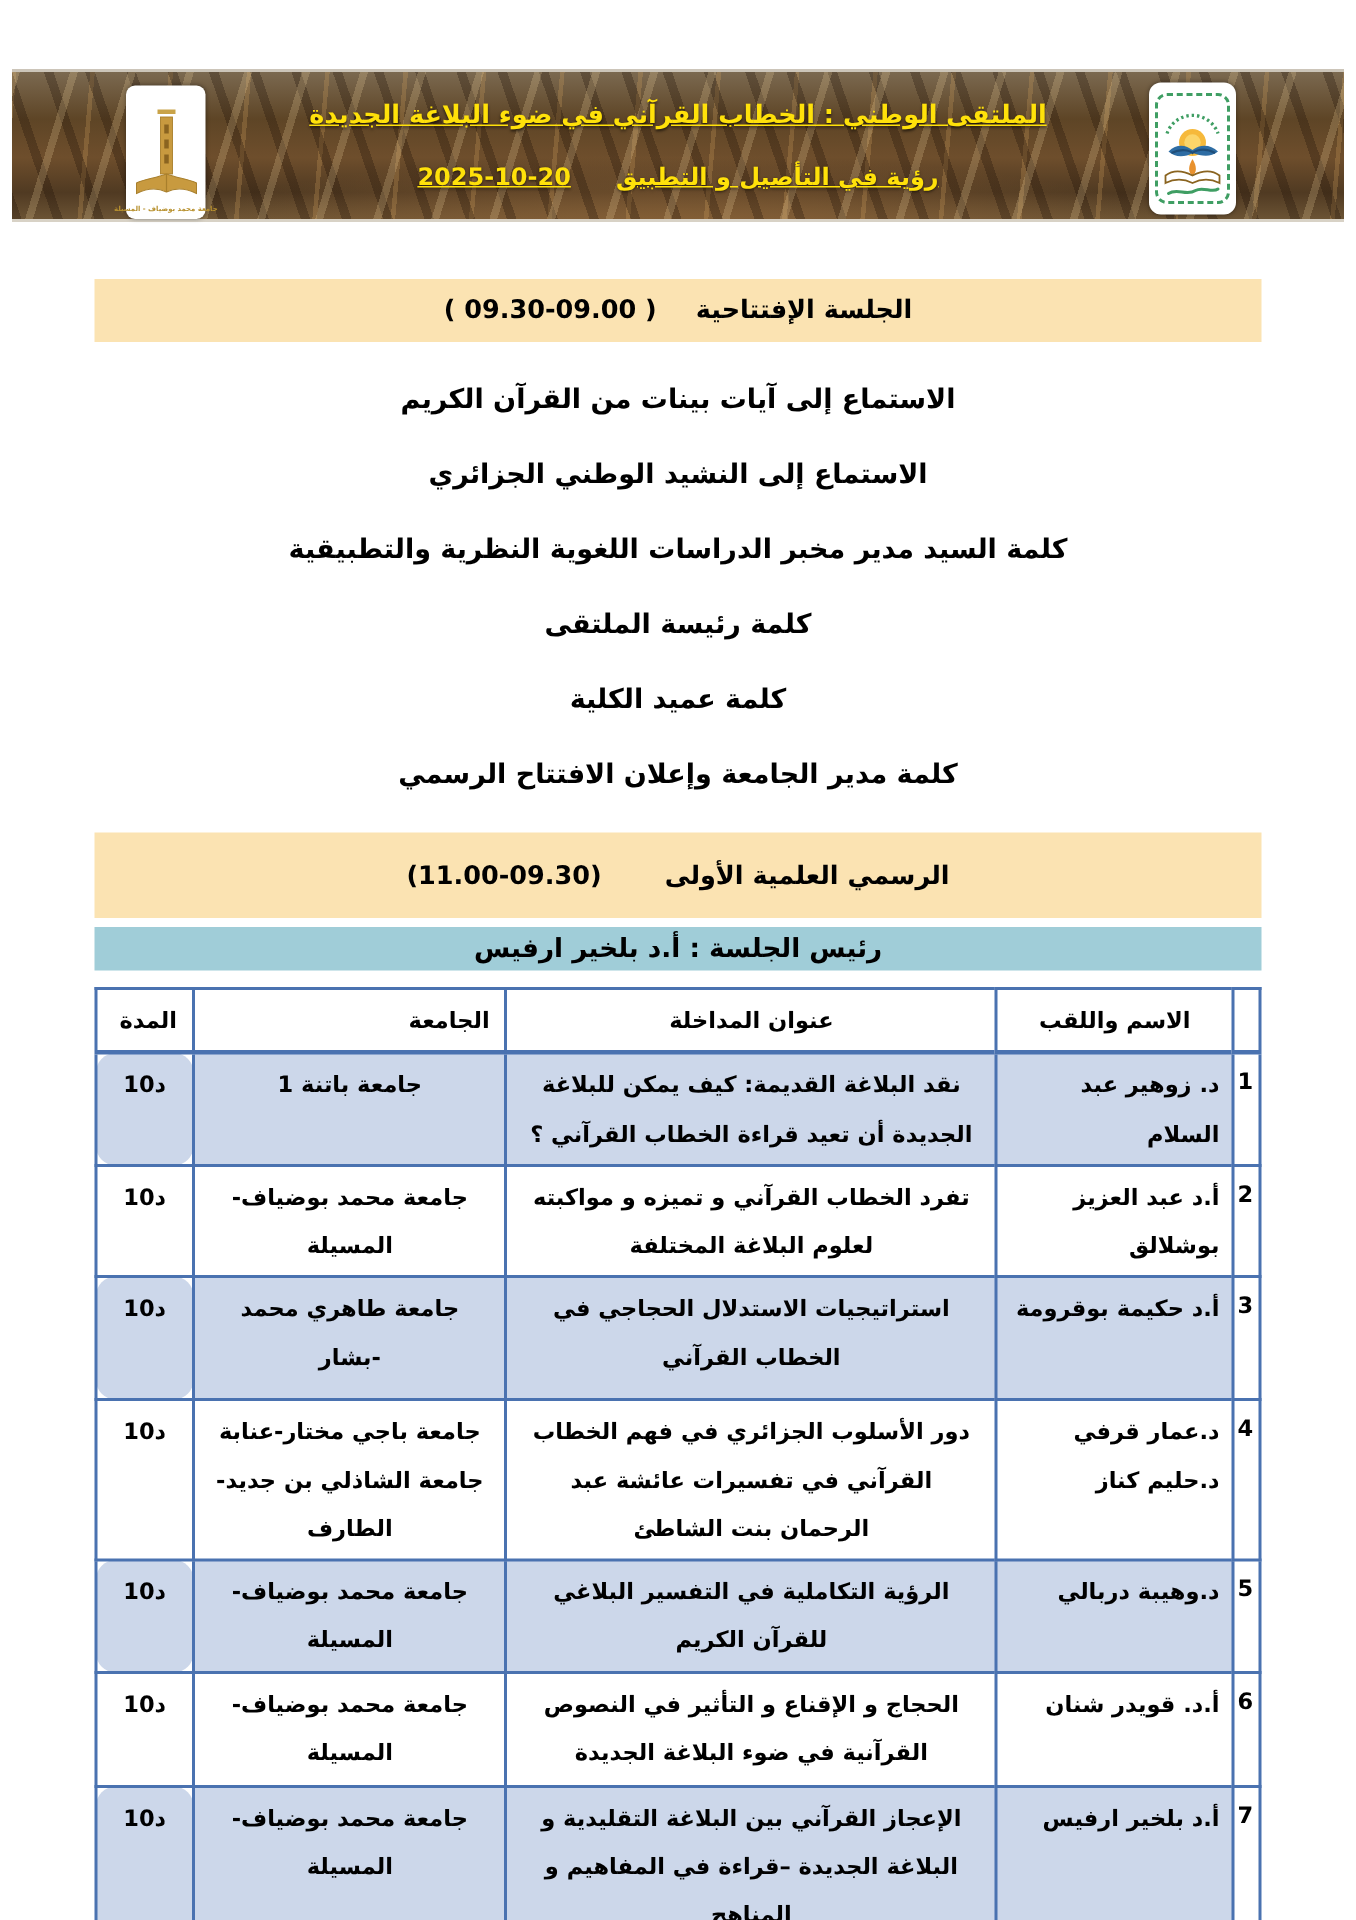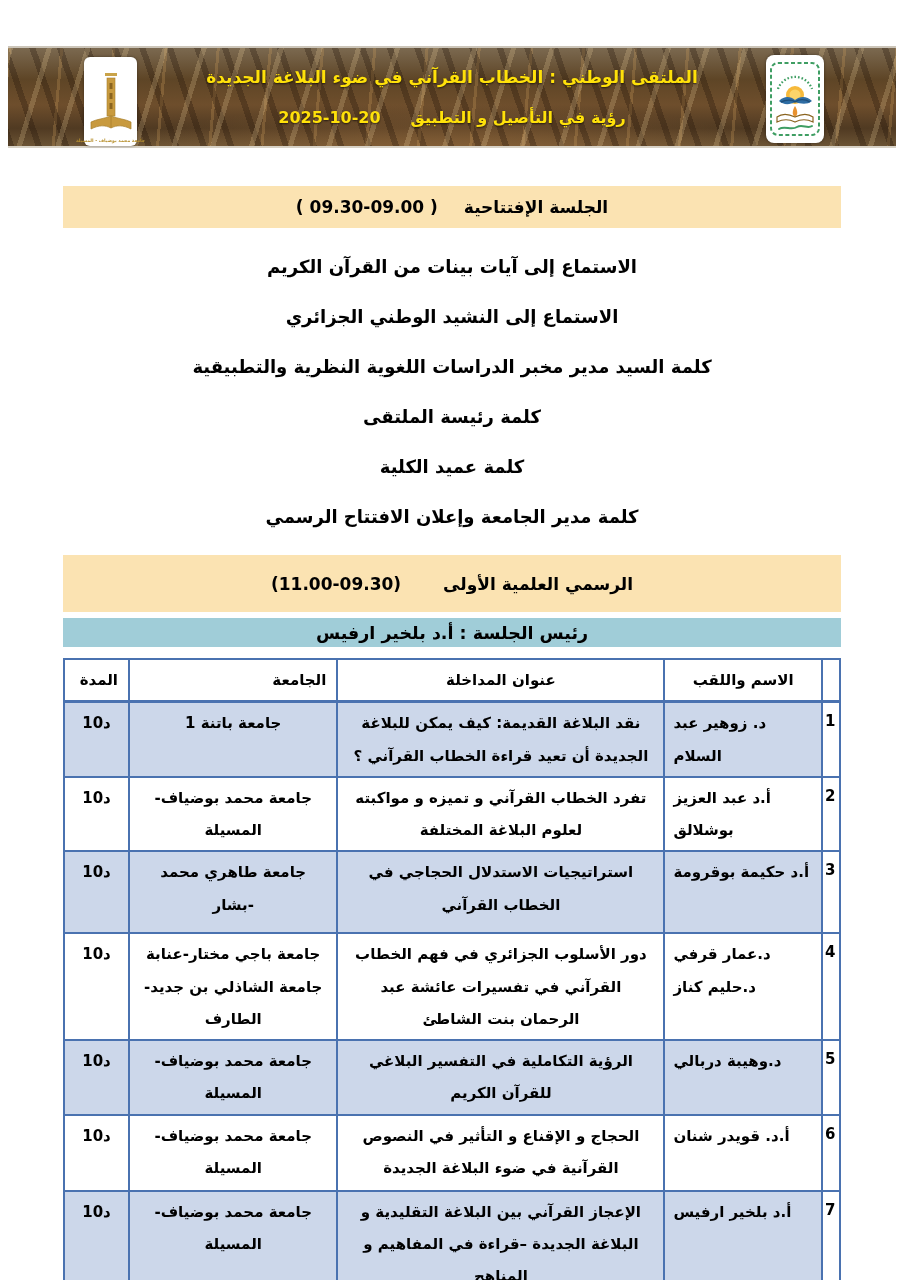--- a/index.html
+++ b/index.html
@@ -19,21 +19,21 @@
     background:
       repeating-linear-gradient(107deg, rgba(255,226,170,.20) 0 5px, rgba(0,0,0,0) 5px 37px),
       repeating-linear-gradient(71deg, rgba(25,12,4,.28) 0 6px, rgba(0,0,0,0) 6px 26px),
       repeating-linear-gradient(95deg, rgba(214,165,96,.25) 0 3px, rgba(0,0,0,0) 3px 52px),
       radial-gradient(ellipse 60% 90% at 50% 115%, #8a6136 0%, rgba(0,0,0,0) 65%),
       linear-gradient(180deg,#7b6950 0%, #5e4526 32%, #6e4e2c 58%, #503a22 82%, #6b5334 100%);
   }
   .banner-text{
     position:absolute; inset:0; display:flex; flex-direction:column;
     align-items:center; justify-content:center; gap:21px; direction:rtl;
-    color:var(--band_text); font-weight:bold; text-shadow:0 1px 2px rgba(0,0,0,.65);
+    color:var(--band_text); font-weight:bold; text-shadow:0 1px 2px rgba(0,0,0,.65);text-decoration:underline;
   }
   .banner-line1{font-size:17px;}
   .banner-line2{font-size:16px; display:flex; direction:rtl; align-items:center; gap:30px;}
   
   .logo-left{
     position:absolute; top:9px; left:76px; width:53px; height:89px;
     background:#fff; border-radius:6px; box-shadow:0 0 3px rgba(0,0,0,.4);
     display:flex; flex-direction:column; align-items:center; justify-content:flex-end;
     padding-bottom:3px;
   }
@@ -68,24 +68,24 @@
   table.sessions{
     margin-top:11px; width:778px; border-collapse:collapse; direction:rtl;
     font-weight:bold; font-size:15px;
   }
   table.sessions td{
     border:2px solid var(--border); vertical-align:top; line-height:2.15;
     background:#fff;
   }
   table.sessions thead td{border-bottom-width:3px; height:40px; vertical-align:middle;}
   td.c-num{width:18px; text-align:left; padding:2px 2px; line-height:1.7;}
-  td.c-name{width:158px; text-align:left; padding:4px 8px; white-space:pre-line;}
+  td.c-name{width:158px; text-align:right; padding:4px 8px; white-space:pre-line;}
   td.c-title{width:328px; text-align:center; padding:4px 10px;}
   td.c-univ{width:209px; text-align:center; padding:4px 8px; white-space:pre-line;}
-  td.c-dur{width:65px; text-align:center; padding:4px 6px;}
+  td.c-dur{width:65px; text-align:center; padding:4px 6px;border-radius:13px;}
   thead td.c-name, thead td.c-title{text-align:center; padding:4px;}
   thead td.c-univ, thead td.c-dur{text-align:right; padding:4px 10px;}
   tbody tr.shaded td{background:var(--shade);}
   tbody tr.shaded td.c-num{background:#fff;}
   tbody tr:nth-child(1){height:64px;}
   tbody tr:nth-child(2){height:64px;}
   tbody tr:nth-child(3){height:82px;}
   tbody tr:nth-child(4){height:68px;}
   tbody tr:nth-child(5){height:62px;}
   tbody tr:nth-child(6){height:76px;}

